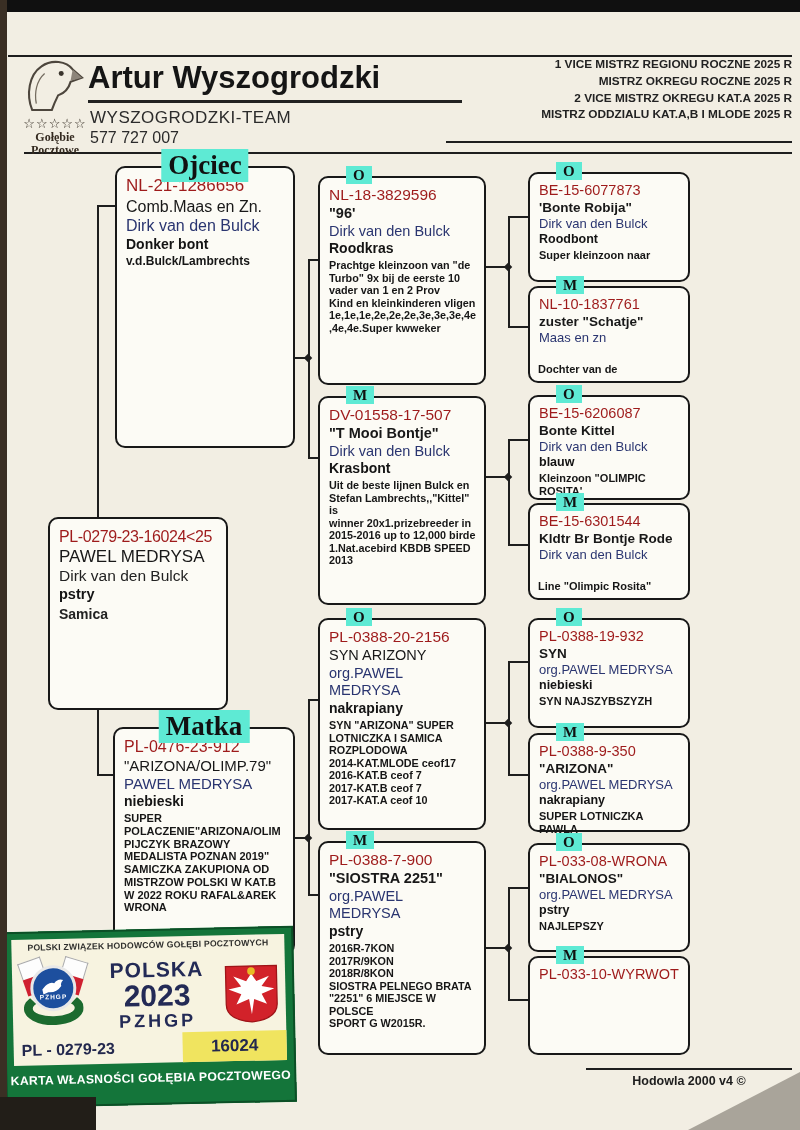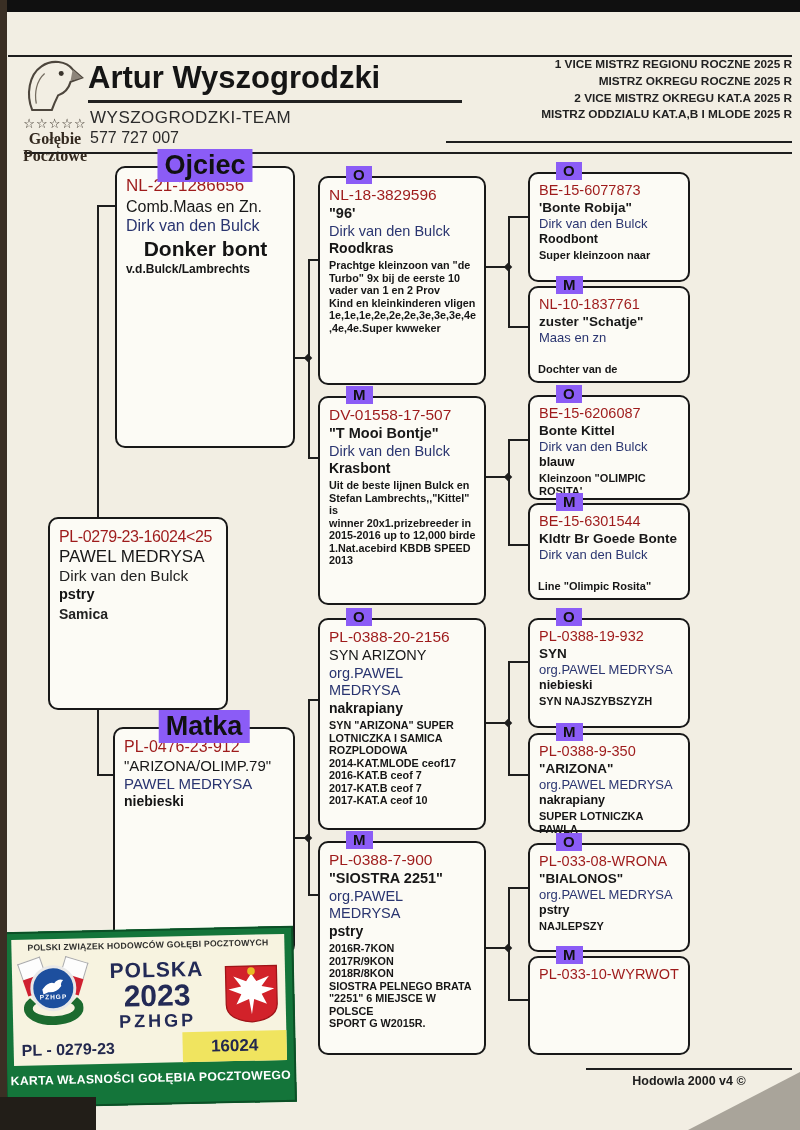--- a/index.html
+++ b/index.html
@@ -11,44 +11,44 @@
   .scan-left { position:absolute; left:0; top:0; width:7px; height:1130px; background:#3a2f24; }
   .scan-bl { position:absolute; left:0; top:1097px; width:96px; height:33px; background:#221e18; }
   .scan-br { position:absolute; left:688px; top:1072px; width:112px; height:58px;
              background:#a9a49a; clip-path:polygon(100% 0,100% 100%,0 100%); }
 
   .hline, .vline { position:absolute; background:#1e1e1e; }
 
   
   .logo { position:absolute; left:12px; top:58px; width:86px; text-align:center; color:#35291e; }
   .logo .stars { font-size:13px; letter-spacing:1px; color:#2e261d; }
-  .logo .lg-txt { font-family:"Liberation Serif", serif; font-weight:bold; font-size:16px; line-height:1.05; color:#33291f; }
+  .logo .lg-txt { font-family:"Liberation Serif", serif; font-weight:bold; font-size:12px; line-height:1.05; color:#33291f; }
   .owner-name { position:absolute; left:88px; top:60px; width:374px; font-size:31px; font-weight:bold;
                 color:#151515; border-bottom:3px solid #222; padding-bottom:4px; }
   .owner-team { position:absolute; left:90px; top:108px; font-size:17px; color:#2b2b2b; letter-spacing:.5px;text-align:center; }
   .owner-phone { position:absolute; left:90px; top:129px; font-size:16px; color:#2b2b2b; }
   .achievements { position:absolute; left:430px; top:56px; width:362px; text-align:right;
                   font-size:11.8px; font-weight:bold; color:#222; line-height:1.42; }
 
   
   .pbox { position:absolute; background:#fcfbf5; border:2.5px solid #181818; border-radius:10px;
           padding:8px 8px 6px 9px; line-height:1.22; }
-  .box-title { position:absolute; background:#8b5cf6; padding:0 7px; font-family:Liberation Sans, sans-serif;
+  .box-title { position:absolute; background:#5eead4; padding:0 7px; font-family:Liberation Serif, serif;
                font-weight:bold; color:#111; white-space:nowrap; }
   .t-big { top:-19px; left:50%; transform:translateX(-50%); font-size:27px; }
   .t-mid { top:-14px; left:50%; transform:translateX(-50%); font-size:19.5px; }
   .t-om  { top:-12px; left:26px; font-size:15px; }
   .ring { font-weight:normal; color:#9e1b1b; }
   .bname { color:#181818; font-weight:600; }
   .breeder { color:#2a3570; }
   .bcolor { color:#141414; font-weight:bold; }
   .bdesc { color:#161616; font-weight:bold; white-space:pre-line; line-height:1.16; margin-top:2px; }
   .desc-bottom { position:absolute; left:8px; bottom:5px; }
 
-  .fs-f .ring{font-size:17px;} .fs-f .bname,.fs-f .breeder{font-size:16px;} .fs-f .bcolor{font-size:21px;text-align:center;} .fs-f .bdesc{font-size:12px;}
+  .fs-f .ring{font-size:17px;} .fs-f .bname,.fs-f .breeder{font-size:16px;} .fs-f .bcolor{font-size:14px;} .fs-f .bdesc{font-size:12px;}
   .fs-s .ring{font-size:16px; letter-spacing:-.4px;} .fs-s .bname{font-size:17px; font-weight:400;} .fs-s .breeder{font-size:15.5px;} .fs-s .bcolor{font-size:14.5px;} .fs-s .bdesc{font-size:14px; font-weight:700; color:#222;}
   .fs-m .ring{font-size:16px;} .fs-m .bname{font-size:15px;} .fs-m .breeder{font-size:15px;} .fs-m .bcolor{font-size:14px;} .fs-m .bdesc{font-size:11px;}
   .fs-g2 .ring{font-size:15.5px;} .fs-g2 .bname{font-size:14.5px;} .fs-g2 .breeder{font-size:14.5px;} .fs-g2 .bcolor{font-size:14px;} .fs-g2 .bdesc{font-size:10.8px;}
   .fs-g3 .ring{font-size:14.5px;} .fs-g3 .bname{font-size:13.5px;} .fs-g3 .breeder{font-size:13px;} .fs-g3 .bcolor{font-size:12.5px;} .fs-g3 .bdesc{font-size:11px;}
 
   .diamond { position:absolute; width:6px; height:6px; background:#1e1e1e; transform:rotate(45deg); }
 
   
   .card { position:absolute; left:4px; top:929px; width:291px; height:176px; background:#14753a;
           transform:rotate(-1.3deg); box-shadow:0 0 0 2px #0c4f26 inset; padding:8px 9px 0 9px; }
@@ -173,20 +173,28 @@
     <div class="bcolor">pstry</div>
     <div class="bdesc">Samica</div>
   </div>
 
   <div class="pbox fs-m" style="left:113px;top:727px;width:182px;height:228px">
     <span class="box-title t-big">Matka</span>
     <div class="ring">PL-0476-23-912</div>
     <div class="bname" style="font-weight:400">"ARIZONA/OLIMP.79"</div>
     <div class="breeder">PAWEL MEDRYSA</div>
     <div class="bcolor">niebieski</div>
+    <div class="bdesc">SUPER
+POLACZENIE"ARIZONA/OLIM
+PIJCZYK BRAZOWY
+MEDALISTA POZNAN 2019"
+SAMICZKA ZAKUPIONA OD
+MISTRZOW POLSKI W KAT.B
+W 2022 ROKU RAFAL&amp;AREK
+WRONA</div>
   </div>
 
   <div class="pbox fs-g2" style="left:318px;top:176px;width:168px;height:209px">
     <span class="box-title t-om">O</span>
     <div class="ring">NL-18-3829596</div>
     <div class="bname">"96'</div>
     <div class="breeder">Dirk van den Bulck</div>
     <div class="bcolor">Roodkras</div>
     <div class="bdesc">Prachtge kleinzoon van "de
 Turbo" 9x bij de eerste 10
@@ -262,21 +270,21 @@
     <div class="ring">BE-15-6206087</div>
     <div class="bname">Bonte Kittel</div>
     <div class="breeder">Dirk van den Bulck</div>
     <div class="bcolor">blauw</div>
     <div class="bdesc">Kleinzoon "OLIMPIC ROSITA'</div>
   </div>
 
   <div class="pbox fs-g3" style="left:528px;top:503px;width:162px;height:97px">
     <span class="box-title t-om">M</span>
     <div class="ring">BE-15-6301544</div>
-    <div class="bname">Kldtr Br Goede Bonte</div>
+    <div class="bname">Kldtr Br Bontje Rode</div>
     <div class="breeder">Dirk van den Bulck</div>
     <div class="bdesc desc-bottom">Line "Olimpic Rosita"</div>
   </div>
 
   <div class="pbox fs-g3" style="left:528px;top:618px;width:162px;height:110px">
     <span class="box-title t-om">O</span>
     <div class="ring">PL-0388-19-932</div>
     <div class="bname">SYN</div>
     <div class="breeder">org.PAWEL MEDRYSA</div>
     <div class="bcolor">niebieski</div>

